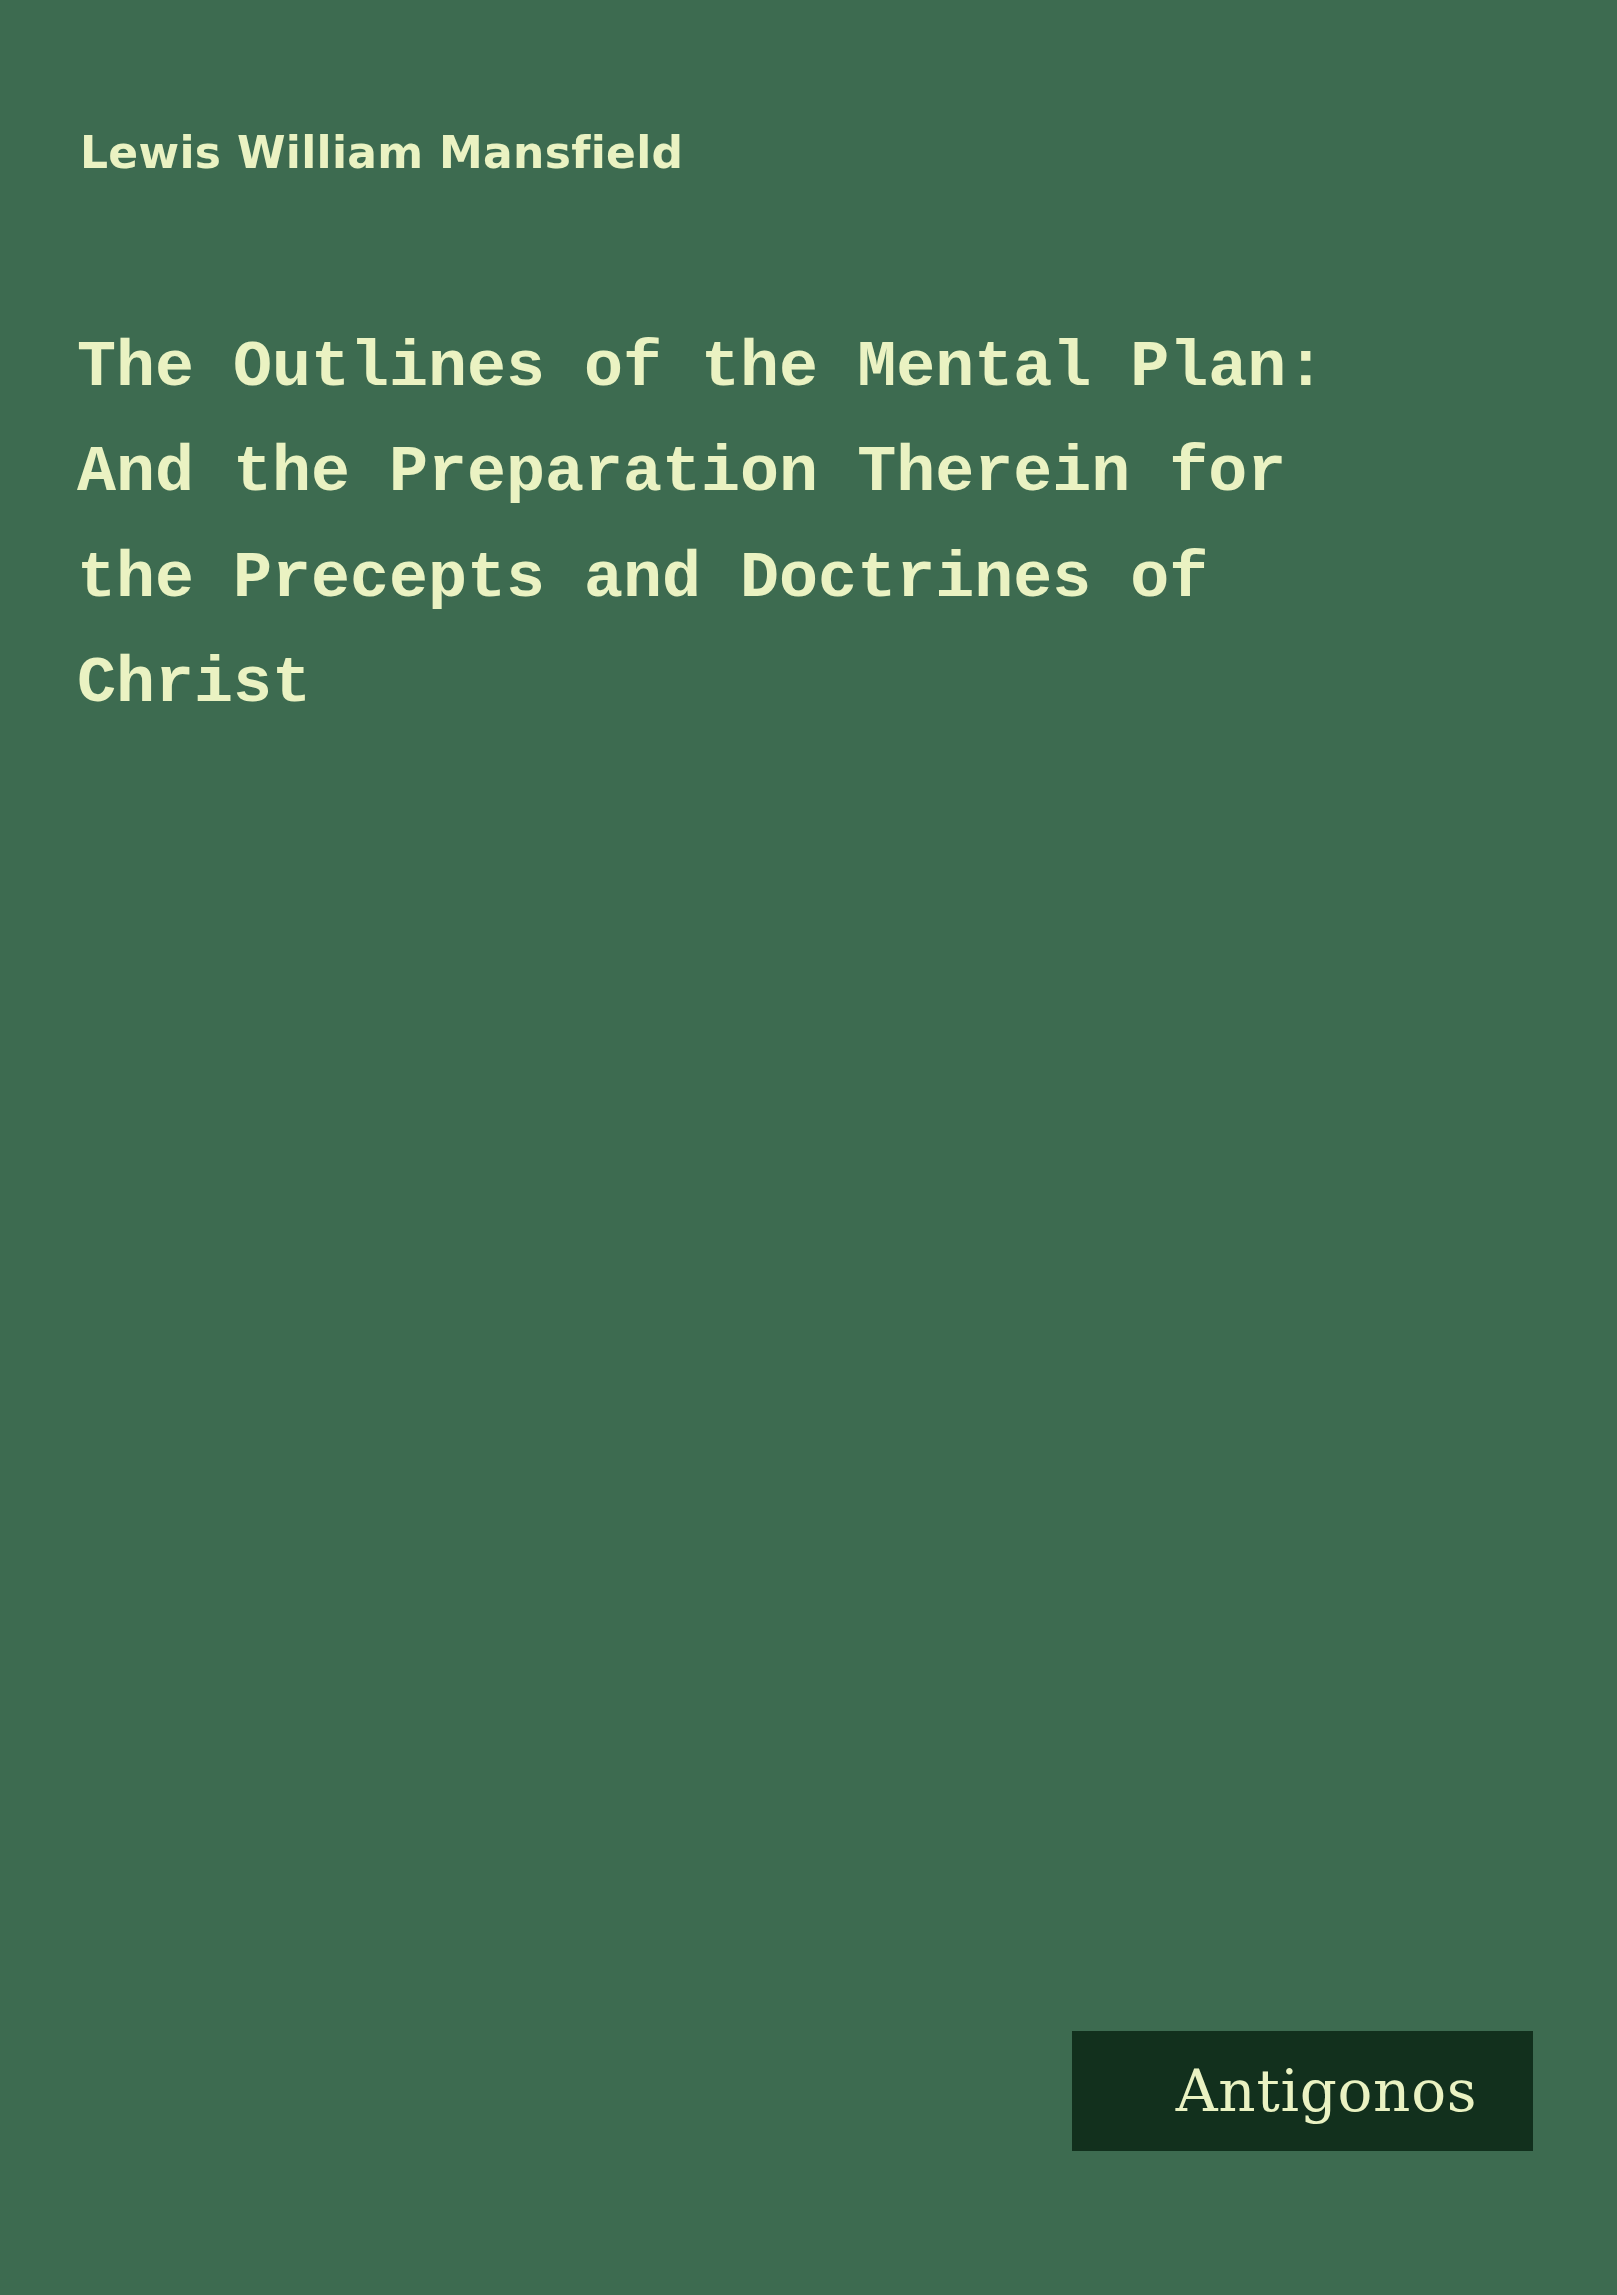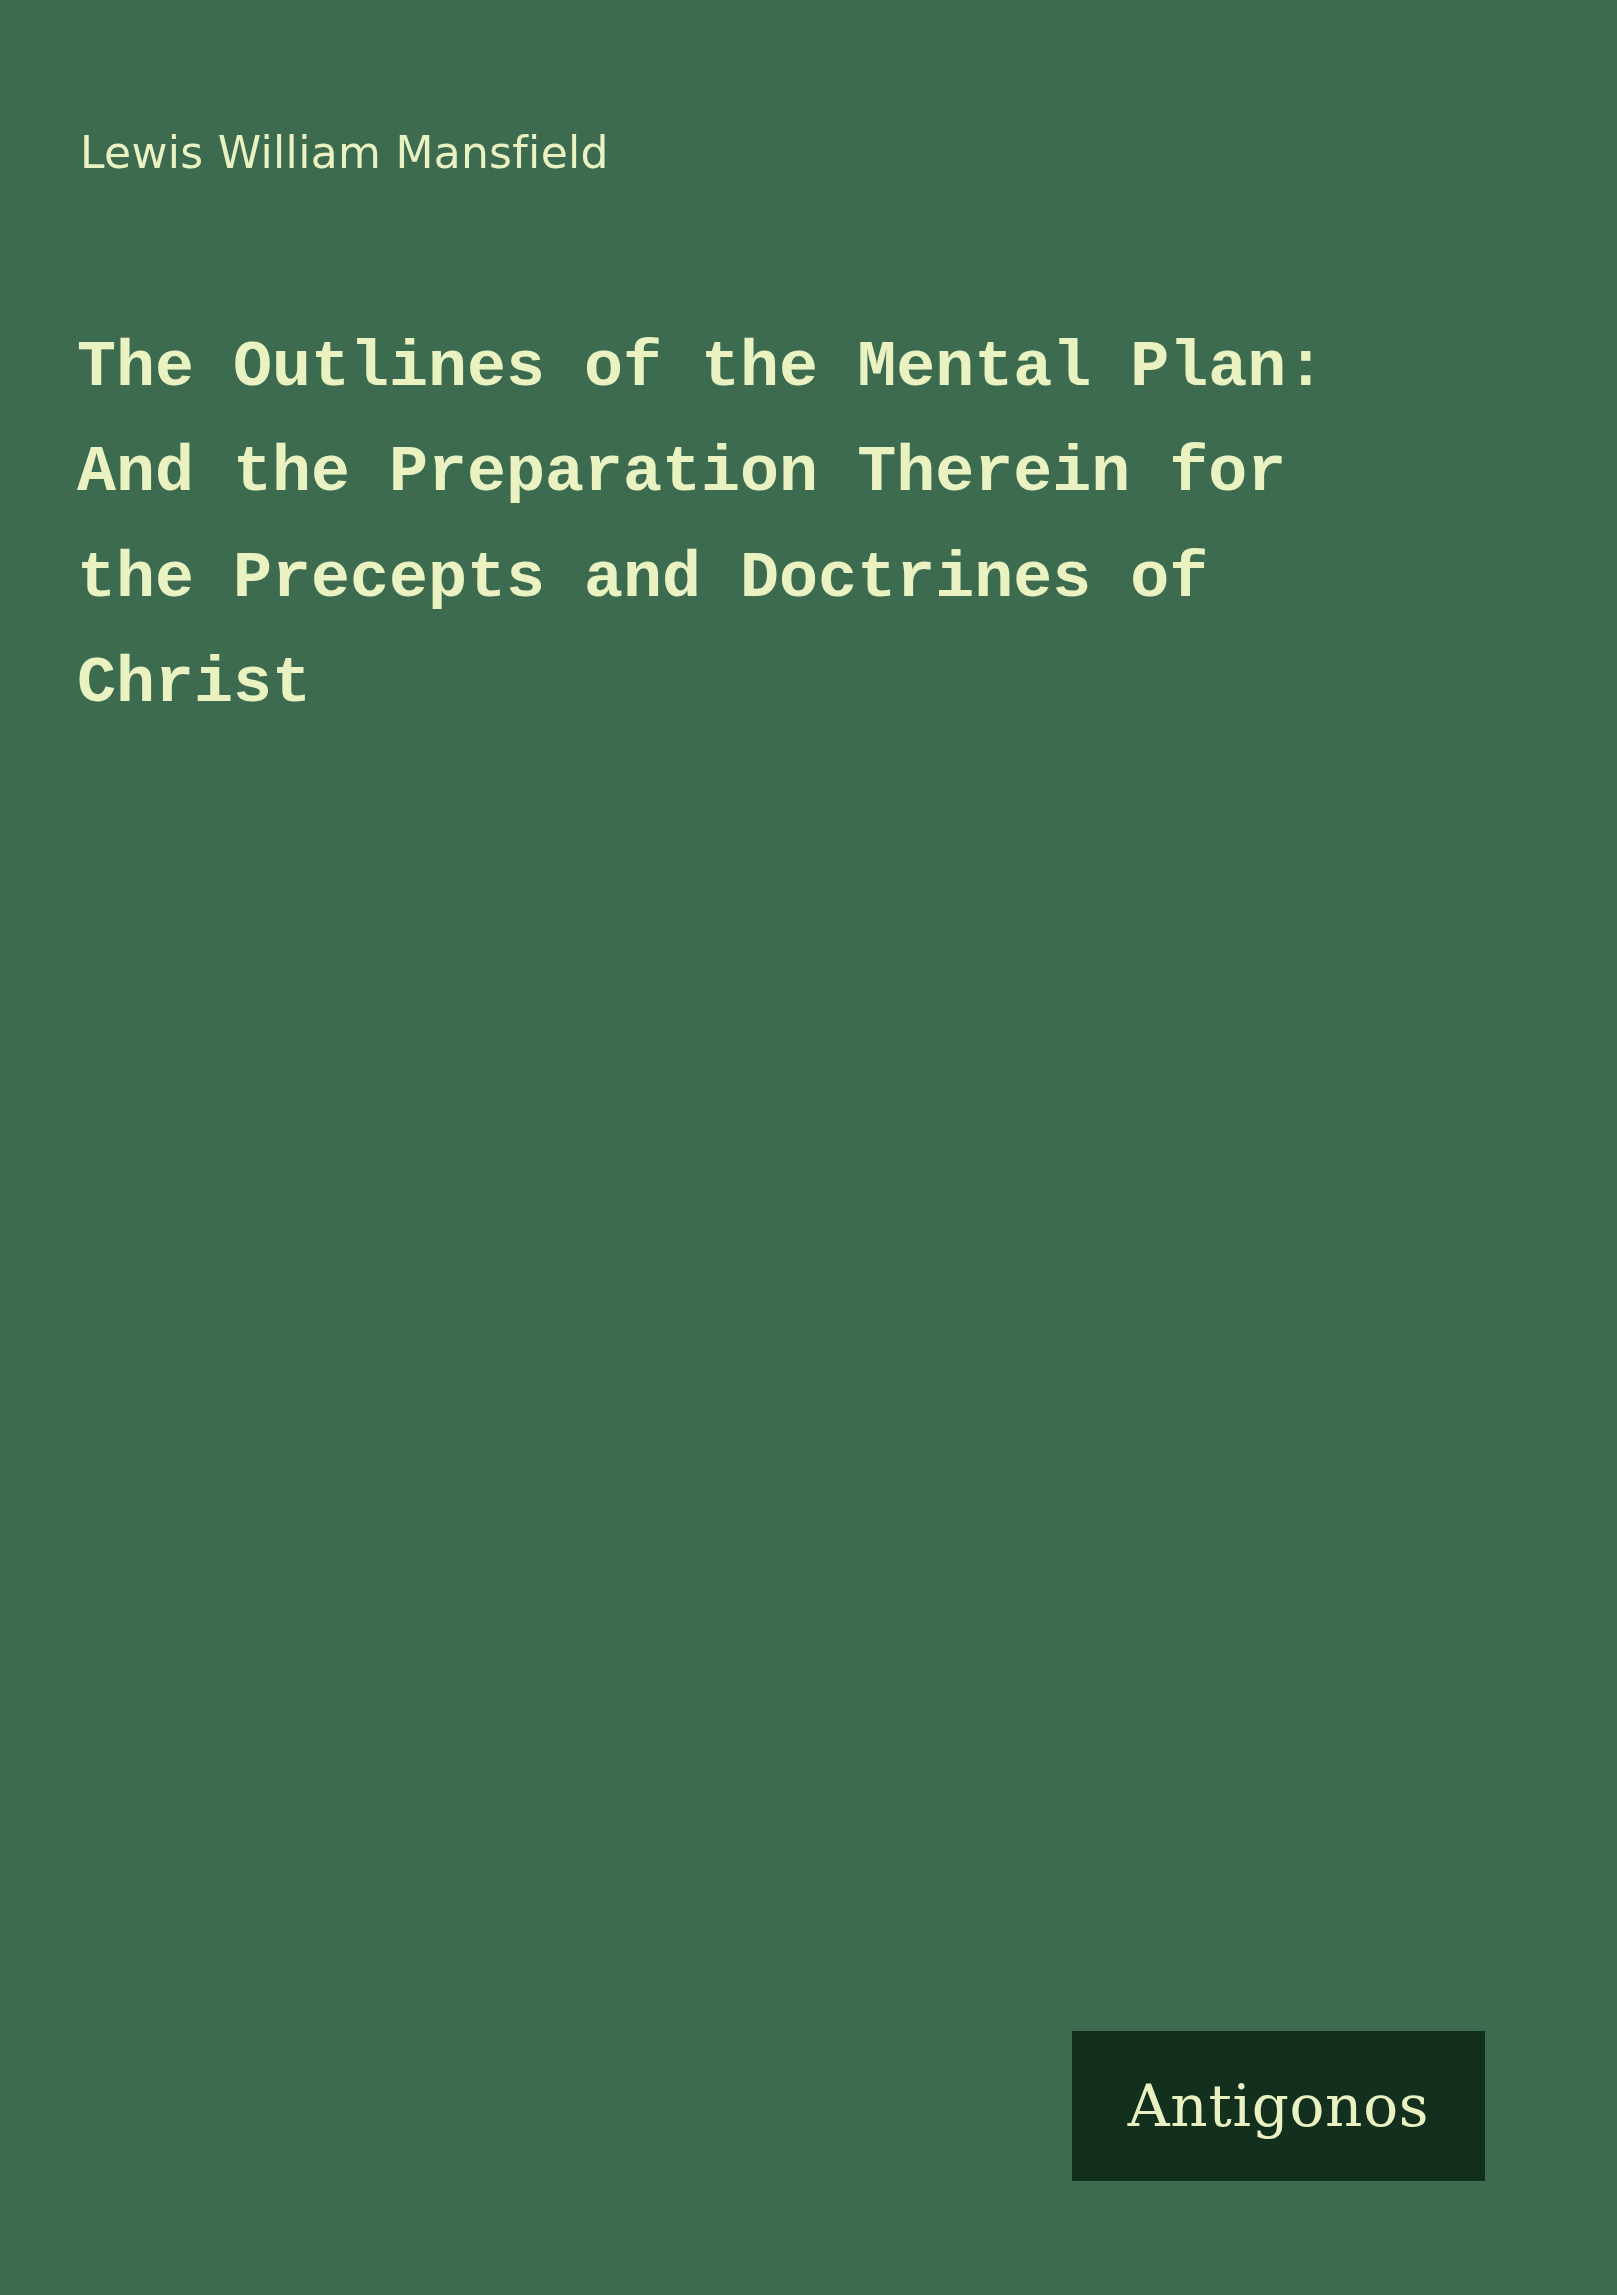--- a/index.html
+++ b/index.html
@@ -18,21 +18,21 @@
     box-sizing: border-box;
     overflow: hidden;
   }
   .author {
     position: absolute;
     left: 80px;
     top: 127px;
     width: 1348px;
     font-family: "DejaVu Sans", sans-serif;
     font-size: 44px;
-    font-weight: 400;
+    font-weight: 700;
     letter-spacing: 0.3px;
     color: #eaf2c2;
     line-height: 1.2;
   }
   .title {
     position: absolute;
     left: 77px;
     top: 316px;
     width: 1355px;
     font-family: Liberation Mono, monospace;
@@ -40,25 +40,26 @@
     font-weight: 700;
     color: #eaf2c2;
     line-height: 1.62;
     letter-spacing: 0px;
   }
   .publisher-box {
     position: absolute;
     left: 1072px;
     top: 2031px;
     width: 413px;
-    height: 150px;
+    height: 120px;
     background: #12301d;
     display: flex;
     align-items: center;
     justify-content: center;
+    padding-left: 48px;
   }
   .publisher-name {
     font-family: "DejaVu Serif", serif;
     font-size: 58px;
     font-weight: 400;
     color: #eaf2c2;
     letter-spacing: 0.7px;
   }
 </style>
 </head>

